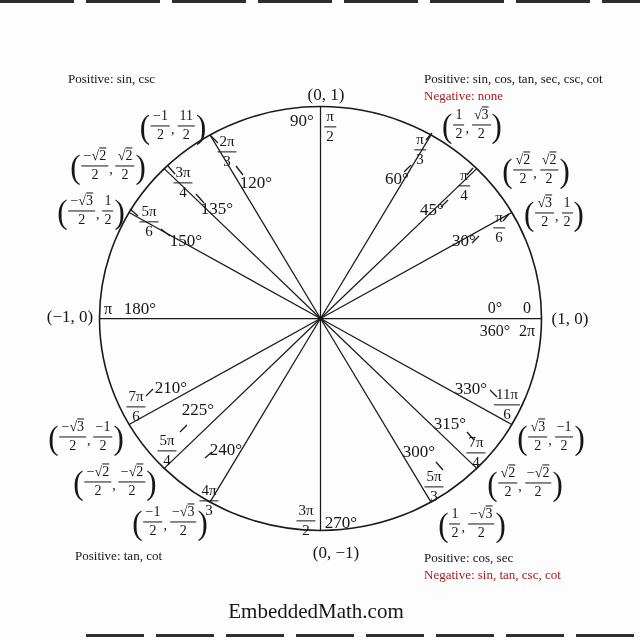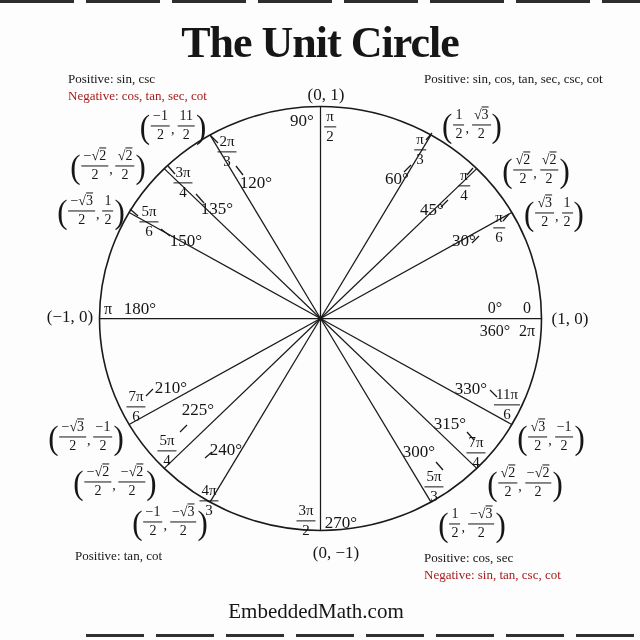--- a/index.html
+++ b/index.html
@@ -34,21 +34,20 @@
   .stack{position:absolute;transform:translate(-50%,-50%);text-align:center;font-size:16px;line-height:1.0;}
   .stack .top{margin-bottom:7px;}
 </style>
 </head>
 <body>
 
 <div id="canvas">
   <div id="artifact-top" class="artifact"></div>
   <div id="artifact-bottom" class="artifact"></div>
 
-  <div id="title">The Unit Circle</div>
 
   <svg id="fig" width="640" height="640">
       <ellipse cx="320.5" cy="318.5" rx="221" ry="212" fill="none" stroke="#1a1a1a" stroke-width="1.6"></ellipse>
       <line x1="320.5" y1="318.5" x2="541.5" y2="318.5" stroke="#1a1a1a" stroke-width="1.25"></line>
       <line x1="320.5" y1="318.5" x2="511.89161423636097" y2="212.5" stroke="#1a1a1a" stroke-width="1.25"></line>
       <line x1="320.5" y1="318.5" x2="476.770598642227" y2="168.59336238845194" stroke="#1a1a1a" stroke-width="1.25"></line>
       <line x1="320.5" y1="318.5" x2="431" y2="134.902614397699" stroke="#1a1a1a" stroke-width="1.25"></line>
       <line x1="320.5" y1="318.5" x2="320.5" y2="106.5" stroke="#1a1a1a" stroke-width="1.25"></line>
       <line x1="320.5" y1="318.5" x2="210.00000000000006" y2="134.90261439769898" stroke="#1a1a1a" stroke-width="1.25"></line>
       <line x1="320.5" y1="318.5" x2="164.229401357773" y2="168.5933623884519" stroke="#1a1a1a" stroke-width="1.25"></line>
@@ -319,24 +318,24 @@
         <span class="frac">
           <span class="num">−√<span class="ov">3</span></span>
           <span class="den">2</span>
         </span>
         <span class="paren">)</span>
       </div>
     </div>
 
   <div id="signs-q2" class="signs">
     <div class="pos">Positive: sin, csc</div>
-    <div class="neg">Negative: cos, tan, sec, cot</div>
   </div>
   <div id="signs-q1" class="signs">
     <div class="pos">Positive: sin, cos, tan, sec, csc, cot</div>
+    <div class="neg">Negative: none</div>
   </div>
   <div id="signs-q3" class="signs">
     <div class="pos">Positive: tan, cot</div>
   </div>
   <div id="signs-q4" class="signs">
     <div class="pos">Positive: cos, sec</div>
     <div class="neg">Negative: sin, tan, csc, cot</div>
   </div>
 
   <div id="footer">EmbeddedMath.com</div>

